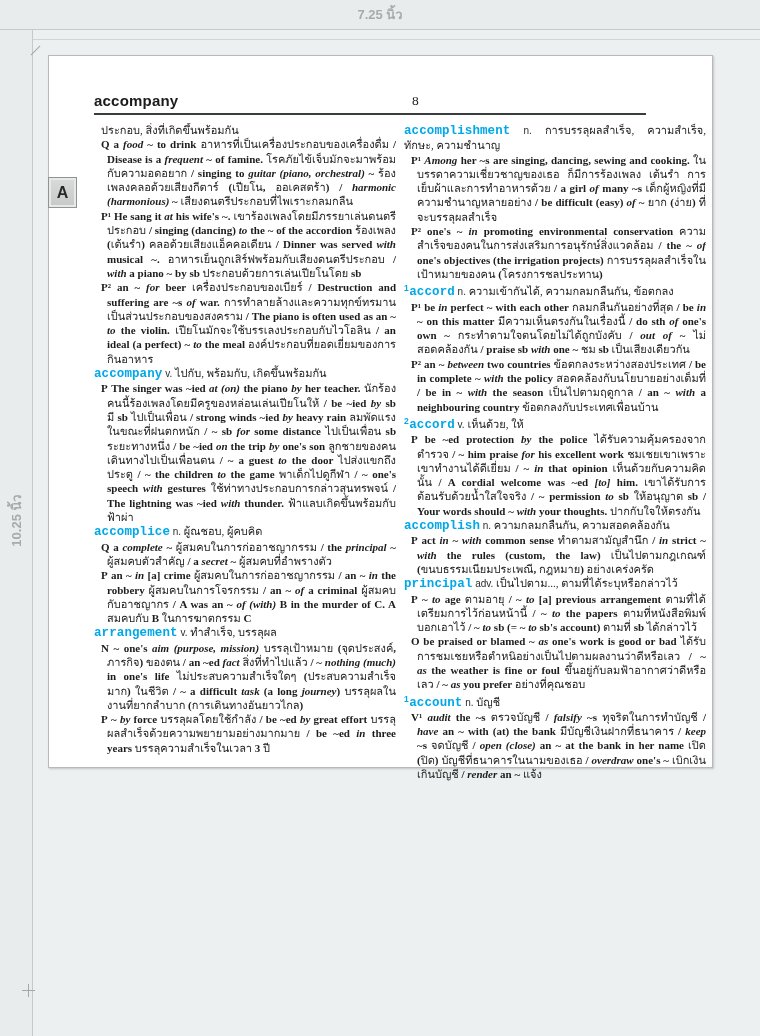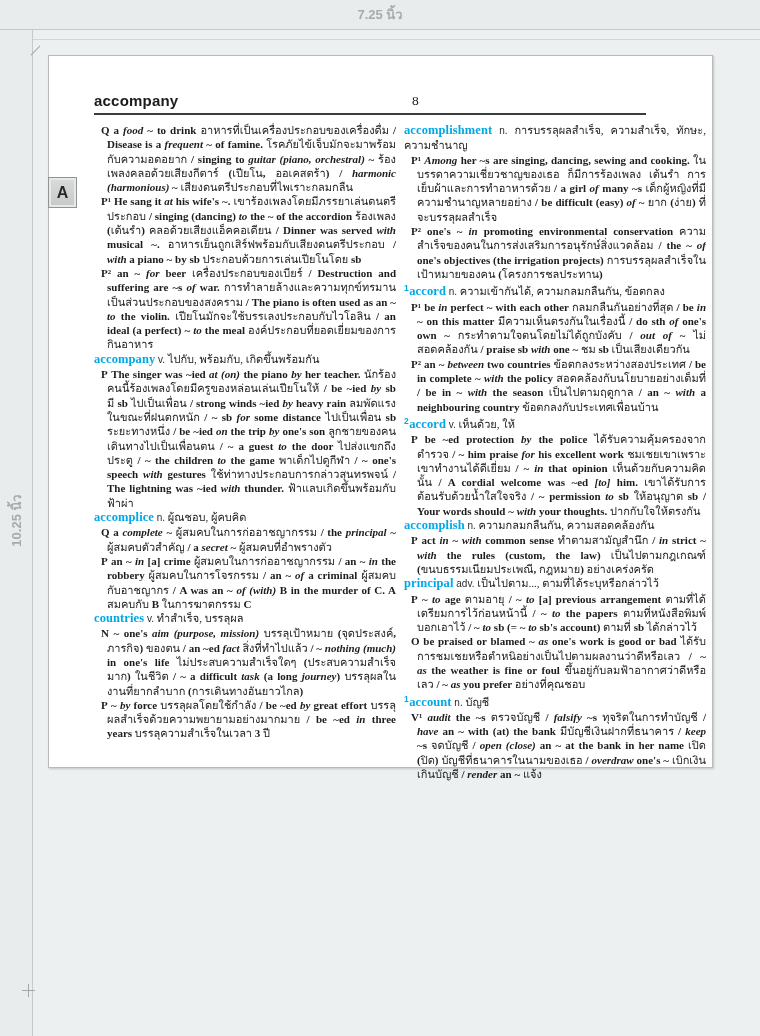--- a/index.html
+++ b/index.html
@@ -53,21 +53,21 @@
     display:flex;align-items:center;justify-content:center;
   }
   .tab-a span{font-family:"Liberation Sans","DejaVu Sans",sans-serif;font-weight:bold;font-size:16px;color:#26292b;}
   
   .cols{position:absolute;left:45px;top:67px;width:612px;height:835px;overflow:hidden;}
   .col{position:absolute;top:0;width:302px;height:835px;overflow:hidden;
        font-size:11px;line-height:14.3px;color:#1c1c1c;text-align:justify;}
   .col-left{left:0;}
   .col-right{left:310px;}
   .hwline .hw{
-    font-family:Liberation Serif, serif;font-weight:bold;
+    font-family:Liberation Mono, monospace;font-weight:bold;
     font-size:12.5px;color:var(--hw,#00a8e8);letter-spacing:.1px;
   }
   .hwline .hwsup{
     font-family:"Liberation Sans","DejaVu Sans",sans-serif;font-weight:bold;
     color:var(--hw,#00a8e8);font-size:8.5px;vertical-align:4px;margin-right:.5px;
   }
   .hwline .pos{font-family:"Liberation Sans","DejaVu Sans",sans-serif;font-size:10px;color:#2a2d2e;}
   .hwline .gloss{color:#1c1c1c;}
   .lead{margin-left:7px;}
   .block{padding-left:13px;text-indent:-6px;}
@@ -95,35 +95,36 @@
   </div>
   <div class="rh-rule"></div>
 
   <div class="tab-a">
     <span>A</span>
   </div>
 
   <div class="cols">
     <div class="col col-left">
         <div class="entry">
+          <div class="lead">ประกอบ, สิ่งที่เกิดขึ้นพร้อมกัน</div>
           <div class="block"><span class="lbl">Q</span> <span class="en">a </span><i class="it">food</i><span class="en"> ~ to drink </span>อาหารที่เป็นเครื่องประกอบของเครื่องดื่ม<span class="en"> / Disease is a </span><i class="it">frequent</i><span class="en"> ~ of famine. </span>โรคภัยไข้เจ็บมักจะมาพร้อมกับความอดอยาก<span class="en"> / singing to </span><i class="it">guitar (piano, orchestral)</i><span class="en"> ~ </span>ร้องเพลงคลอด้วยเสียงกีตาร์<span class="en"> (</span>เปียโน<span class="en">, </span>ออเคสตร้า<span class="en">) / </span><i class="it">harmonic (harmonious)</i><span class="en"> ~ </span>เสียงดนตรีประกอบที่ไพเราะกลมกลืน</div>
           <div class="block"><span class="lbl">P¹</span> <span class="en">He sang it </span><i class="it">at</i><span class="en"> his wife's ~. </span>เขาร้องเพลงโดยมีภรรยาเล่นดนตรีประกอบ<span class="en"> / singing (dancing) </span><i class="it">to</i><span class="en"> the ~ of the accordion </span>ร้องเพลง<span class="en"> (</span>เต้นรำ<span class="en">) </span>คลอด้วยเสียงแอ็คคอเดียน<span class="en"> / Dinner was served </span><i class="it">with</i><span class="en"> musical ~. </span>อาหารเย็นถูกเสิร์ฟพร้อมกับเสียงดนตรีประกอบ<span class="en"> / </span><i class="it">with</i><span class="en"> a piano ~ by sb </span>ประกอบด้วยการเล่นเปียโนโดย<span class="en"> sb</span></div>
           <div class="block"><span class="lbl">P²</span> <span class="en">an ~ </span><i class="it">for</i><span class="en"> beer </span>เครื่องประกอบของเบียร์<span class="en"> / Destruction and suffering are ~s </span><i class="it">of</i><span class="en"> war. </span>การทำลายล้างและความทุกข์ทรมานเป็นส่วนประกอบของสงคราม<span class="en"> / The piano is often used as an ~ </span><i class="it">to</i><span class="en"> the violin. </span>เปียโนมักจะใช้บรรเลงประกอบกับไวโอลิน<span class="en"> / an ideal (a perfect) ~ </span><i class="it">to</i><span class="en"> the meal </span>องค์ประกอบที่ยอดเยี่ยมของการกินอาหาร</div>
         </div>
         <div class="entry">
           <div class="hwline"><span class="hw">accompany</span> <span class="pos">v.</span> <span class="gloss">ไปกับ, พร้อมกับ, เกิดขึ้นพร้อมกัน</span></div>
           <div class="block"><span class="lbl">P</span> <span class="en">The singer was ~ied </span><i class="it">at (on)</i><span class="en"> the piano </span><i class="it">by</i><span class="en"> her teacher. </span>นักร้องคนนี้ร้องเพลงโดยมีครูของหล่อนเล่นเปียโนให้<span class="en"> / be ~ied </span><i class="it">by</i><span class="en"> sb </span>มี<span class="en"> sb </span>ไปเป็นเพื่อน<span class="en"> / strong winds ~ied </span><i class="it">by</i><span class="en"> heavy rain </span>ลมพัดแรงในขณะที่ฝนตกหนัก<span class="en"> / ~ sb </span><i class="it">for</i><span class="en"> some distance </span>ไปเป็นเพื่อน<span class="en"> sb </span>ระยะทางหนึ่ง<span class="en"> / be ~ied </span><i class="it">on</i><span class="en"> the trip </span><i class="it">by</i><span class="en"> one's son </span>ลูกชายของคนเดินทางไปเป็นเพื่อนตน<span class="en"> / ~ a guest </span><i class="it">to</i><span class="en"> the door </span>ไปส่งแขกถึงประตู<span class="en"> / ~ the children </span><i class="it">to</i><span class="en"> the game </span>พาเด็กไปดูกีฬา<span class="en"> / ~ one's speech </span><i class="it">with</i><span class="en"> gestures </span>ใช้ท่าทางประกอบการกล่าวสุนทรพจน์<span class="en"> / The lightning was ~ied </span><i class="it">with</i><span class="en"> thunder. </span>ฟ้าแลบเกิดขึ้นพร้อมกับฟ้าผ่า</div>
         </div>
         <div class="entry">
           <div class="hwline"><span class="hw">accomplice</span> <span class="pos">n.</span> <span class="gloss">ผู้ณชอบ, ผู้คบคิด</span></div>
           <div class="block"><span class="lbl">Q</span> <span class="en">a </span><i class="it">complete</i><span class="en"> ~ </span>ผู้สมคบในการก่ออาชญากรรม<span class="en"> / the </span><i class="it">principal</i><span class="en"> ~ </span>ผู้สมคบตัวสำคัญ<span class="en"> / a </span><i class="it">secret</i><span class="en"> ~ </span>ผู้สมคบที่อำพรางตัว</div>
           <div class="block"><span class="lbl">P</span> <span class="en">an ~ </span><i class="it">in</i><span class="en"> [a] crime </span>ผู้สมคบในการก่ออาชญากรรม<span class="en"> / an ~ </span><i class="it">in</i><span class="en"> the robbery </span>ผู้สมคบในการโจรกรรม<span class="en"> / an ~ </span><i class="it">of</i><span class="en"> a criminal </span>ผู้สมคบกับอาชญากร<span class="en"> / A was an ~ </span><i class="it">of (with)</i><span class="en"> B in the murder of C. A </span>สมคบกับ<span class="en"> B </span>ในการฆาตกรรม<span class="en"> C</span></div>
         </div>
         <div class="entry">
-          <div class="hwline"><span class="hw">countries</span> <span class="pos">v.</span> <span class="gloss">ทำสำเร็จ, บรรลุผล</span></div>
+          <div class="hwline"><span class="hw">arrangement</span> <span class="pos">v.</span> <span class="gloss">ทำสำเร็จ, บรรลุผล</span></div>
           <div class="block"><span class="lbl">N</span> <span class="en">~ one's </span><i class="it">aim (purpose, mission)</i><span class="en"> </span>บรรลุเป้าหมาย<span class="en"> (</span>จุดประสงค์<span class="en">, </span>ภารกิจ<span class="en">) </span>ของตน<span class="en"> / an ~ed </span><i class="it">fact</i><span class="en"> </span>สิ่งที่ทำไปแล้ว<span class="en"> / ~ </span><i class="it">nothing (much)</i><span class="en"> in one's life </span>ไม่ประสบความสำเร็จใดๆ<span class="en"> (</span>ประสบความสำเร็จมาก<span class="en">) </span>ในชีวิต<span class="en"> / ~ a difficult </span><i class="it">task</i><span class="en"> (a long </span><i class="it">journey</i><span class="en">) </span>บรรลุผลในงานที่ยากลำบาก<span class="en"> (</span>การเดินทางอันยาวไกล<span class="en">)</span></div>
           <div class="block"><span class="lbl">P</span> <span class="en">~ </span><i class="it">by</i><span class="en"> force </span>บรรลุผลโดยใช้กำลัง<span class="en"> / be ~ed </span><i class="it">by</i><span class="en"> great effort </span>บรรลุผลสำเร็จด้วยความพยายามอย่างมากมาย<span class="en"> / be ~ed </span><i class="it">in</i><span class="en"> three years </span>บรรลุความสำเร็จในเวลา<span class="en"> 3 </span>ปี</div>
         </div>
       </div>
     <div class="col col-right">
         <div class="entry">
           <div class="hwline"><span class="hw">accomplishment</span> <span class="pos">n.</span> <span class="gloss">การบรรลุผลสำเร็จ, ความสำเร็จ, ทักษะ, ความชำนาญ</span></div>
           <div class="block"><span class="lbl">P¹</span> <i class="it">Among</i><span class="en"> her ~s are singing, dancing, sewing and cooking. </span>ในบรรดาความเชี่ยวชาญของเธอ<span class="en"> </span>ก็มีการร้องเพลง<span class="en"> </span>เต้นรำ<span class="en"> </span>การเย็บผ้าและการทำอาหารด้วย<span class="en"> / a girl </span><i class="it">of</i><span class="en"> many ~s </span>เด็กผู้หญิงที่มีความชำนาญหลายอย่าง<span class="en"> / be difficult (easy) </span><i class="it">of</i><span class="en"> ~ </span>ยาก<span class="en"> (</span>ง่าย<span class="en">) </span>ที่จะบรรลุผลสำเร็จ</div>
           <div class="block"><span class="lbl">P²</span> <span class="en">one's ~ </span><i class="it">in</i><span class="en"> promoting environmental conservation </span>ความสำเร็จของคนในการส่งเสริมการอนุรักษ์สิ่งแวดล้อม<span class="en"> / the ~ </span><i class="it">of</i><span class="en"> one's objectives (the irrigation projects) </span>การบรรลุผลสำเร็จในเป้าหมายของคน<span class="en"> (</span>โครงการชลประทาน<span class="en">)</span></div>
         </div>

